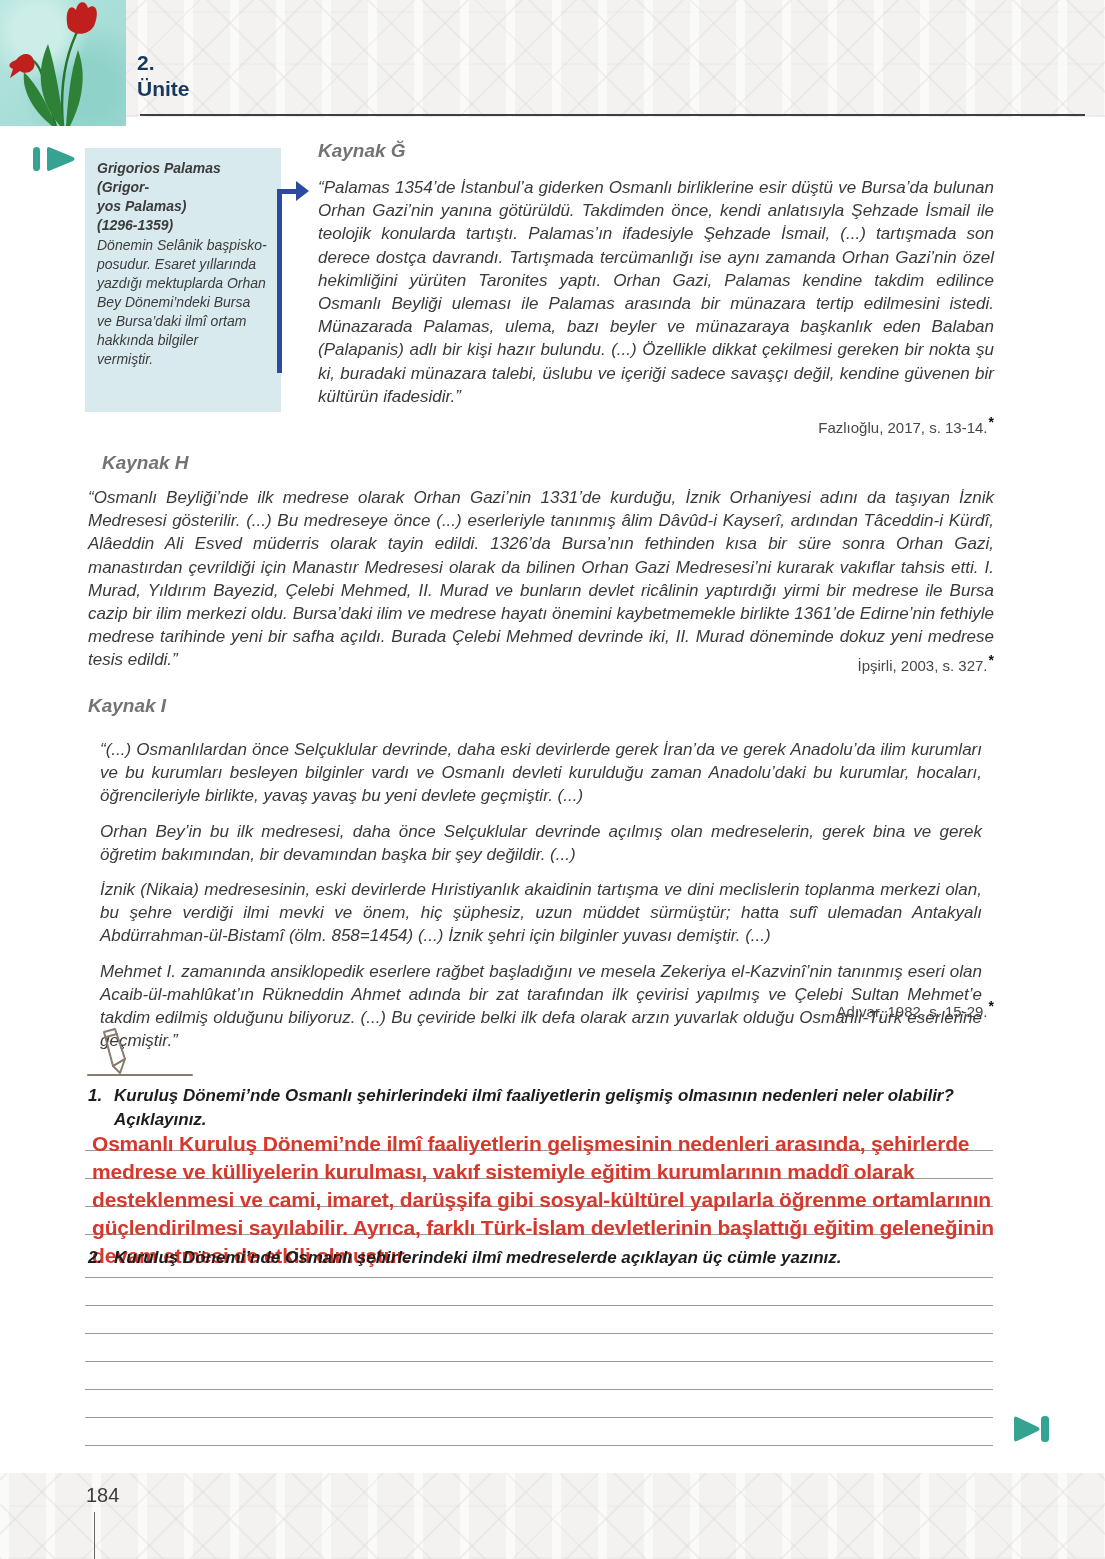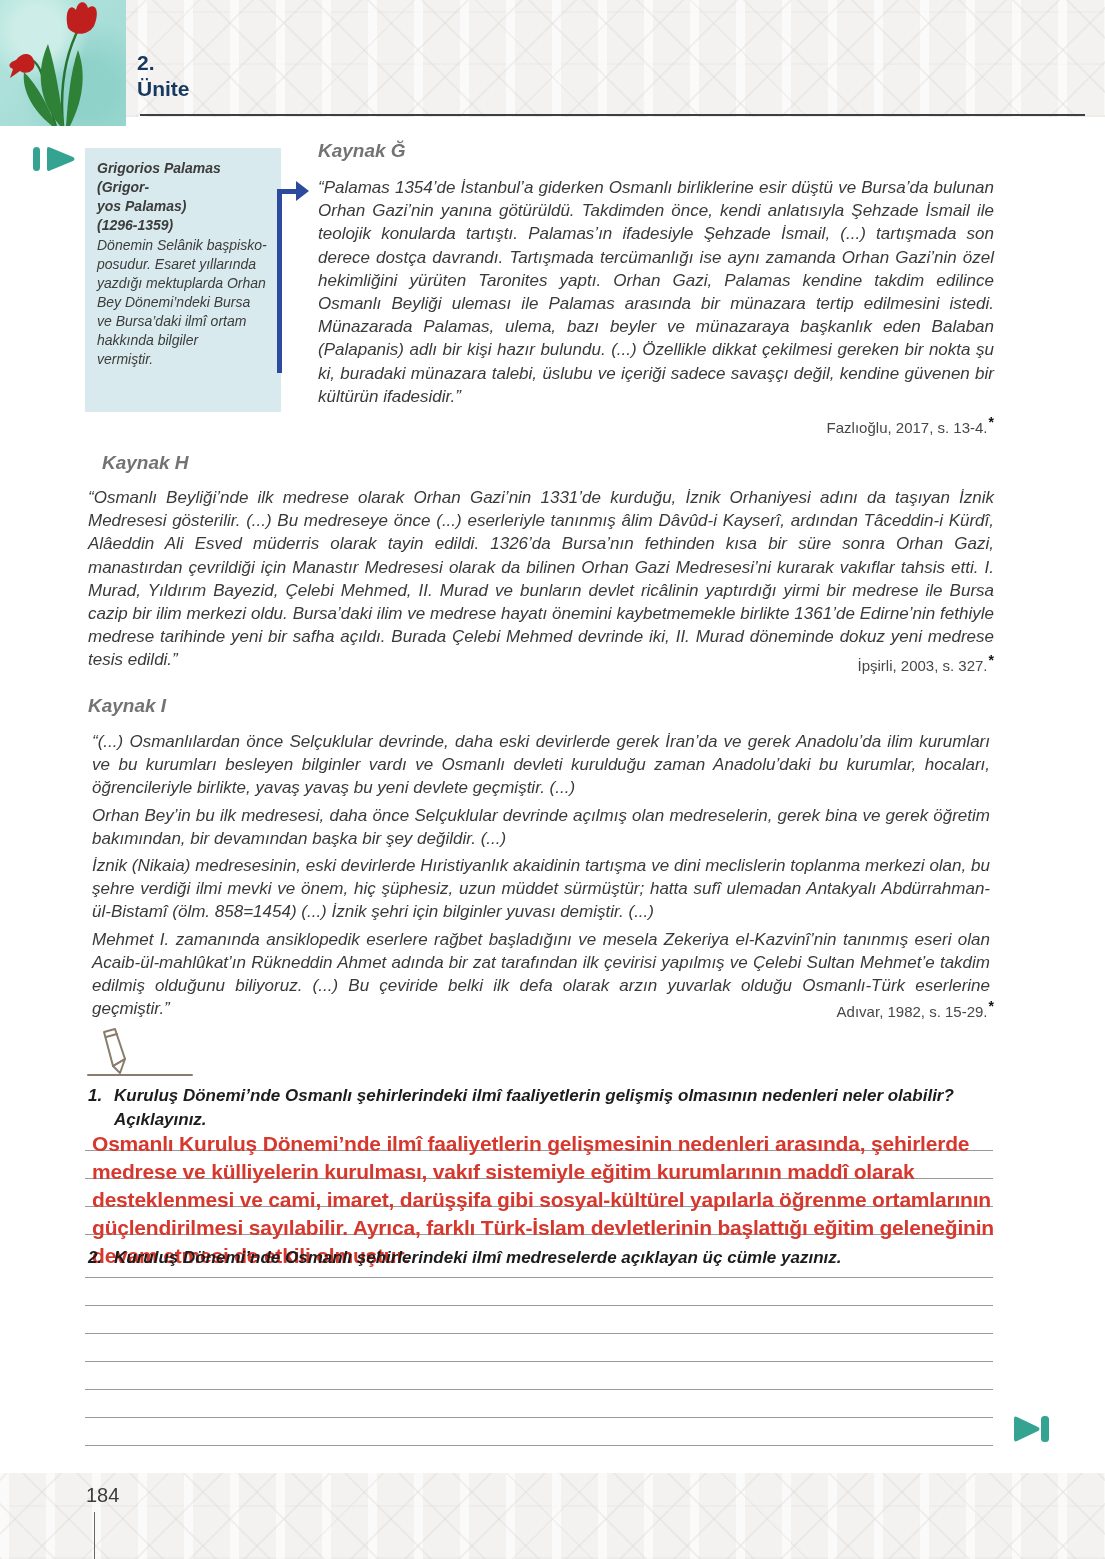--- a/index.html
+++ b/index.html
@@ -31,21 +31,21 @@
   .note-body{white-space:pre-line;margin-top:1px;}
   .arrow-v{position:absolute;left:277px;top:189px;width:5px;height:184px;background:#2c4b9e;}
   .arrow-h{position:absolute;left:277px;top:189px;width:21px;height:5px;background:#2c4b9e;}
   .arrow-head{position:absolute;left:296px;top:181px;width:0;height:0;
               border-left:13px solid #2c4b9e;border-top:10px solid transparent;
               border-bottom:10px solid transparent;}
   
   .src-label{position:absolute;font-weight:bold;font-style:italic;font-size:19px;color:#737373;}
   .para{position:absolute;font-style:italic;font-size:17px;line-height:23.2px;color:#3a3a3a;
         text-align:justify;}
-  .para p{margin:4px;}
+  .para p{margin:12px;}
   .citation{position:absolute;text-align:right;font-size:15px;color:#474747;}
   .fn{font-weight:bold;font-style:normal;color:#101010;font-size:14px;vertical-align:super;
       margin-left:1px;}
   #lbl-g{left:318px;top:140px;}   #para-g{left:318px;top:176px;width:676px;}
   #cit-g{left:318px;top:414px;width:676px;}
   #lbl-h{left:102px;top:452px;}    #para-h{left:88px;top:486px;width:906px;}
   #cit-h{left:88px;top:652px;width:906px;}
   #lbl-i{left:88px;top:695px;}    #para-i{left:88px;top:726px;width:906px;}
   #cit-i{left:88px;top:998px;width:906px;}
   
@@ -107,21 +107,21 @@
 hakkında bilgiler
 vermiştir.</div>
   </div>
   <div class="arrow-v"></div>
   <div class="arrow-h"></div>
   <div class="arrow-head"></div>
 
   <div class="src-label" id="lbl-g">Kaynak Ğ</div>
   <div class="para" id="para-g">“Palamas 1354’de İstanbul’a giderken Osmanlı birliklerine esir düştü ve Bursa’da bulunan Orhan Gazi’nin yanına götürüldü. Takdimden önce, kendi anlatısıyla Şehzade İsmail ile teolojik konularda tartıştı.  Palamas’ın ifadesiyle Şehzade İsmail, (...) tartışmada son derece dostça davrandı. Tartışmada tercümanlığı ise aynı zamanda Orhan Gazi’nin özel hekimliğini yürüten Taronites yaptı. Orhan Gazi, Palamas kendine takdim edilince Osmanlı Beyliği uleması ile Palamas arasında bir münazara tertip edilmesini istedi. Münazarada Palamas, ulema, bazı beyler ve münazaraya başkanlık eden Balaban (Palapanis) adlı bir kişi hazır bulundu. (...) Özellikle dikkat çekilmesi gereken bir nokta şu ki, buradaki münazara talebi, üslubu ve içeriği sadece savaşçı değil, kendine güvenen bir kültürün ifadesidir.”</div>
   <div class="citation" id="cit-g">
-    <span>Fazlıoğlu, 2017, s. 13-4.</span><span class="fn">*</span>
+    <span>Fazlıoğlu, 2017, s. 13-14.</span><span class="fn">*</span>
   </div>
 
   <div class="src-label" id="lbl-h">Kaynak H</div>
   <div class="para" id="para-h">“Osmanlı Beyliği’nde ilk medrese olarak Orhan Gazi’nin 1331’de kurduğu, İznik Orhaniyesi adını da taşıyan İznik Medresesi gösterilir. (...) Bu medreseye önce (...) eserleriyle tanınmış âlim Dâvûd-i Kayserî, ardından Tâceddin-i Kürdî, Alâeddin Ali Esved müderris olarak tayin edildi. 1326’da Bursa’nın fethinden kısa bir süre sonra Orhan Gazi, manastırdan çevrildiği için Manastır Medresesi olarak da bilinen Orhan Gazi Medresesi’ni kurarak vakıflar tahsis etti. I. Murad, Yıldırım Bayezid, Çelebi Mehmed, II. Murad ve bunların devlet ricâlinin yaptırdığı yirmi bir medrese ile Bursa cazip bir ilim merkezi oldu. Bursa’daki ilim ve medrese hayatı önemini kaybetmemekle birlikte 1361’de Edirne’nin fethiyle medrese tarihinde yeni bir safha açıldı. Burada Çelebi Mehmed devrinde iki, II. Murad döneminde dokuz yeni medrese tesis edildi.”</div>
   <div class="citation" id="cit-h">
     <span>İpşirli, 2003, s. 327.</span><span class="fn">*</span>
   </div>
 
   <div class="src-label" id="lbl-i">Kaynak I</div>
   <div class="para" id="para-i">

